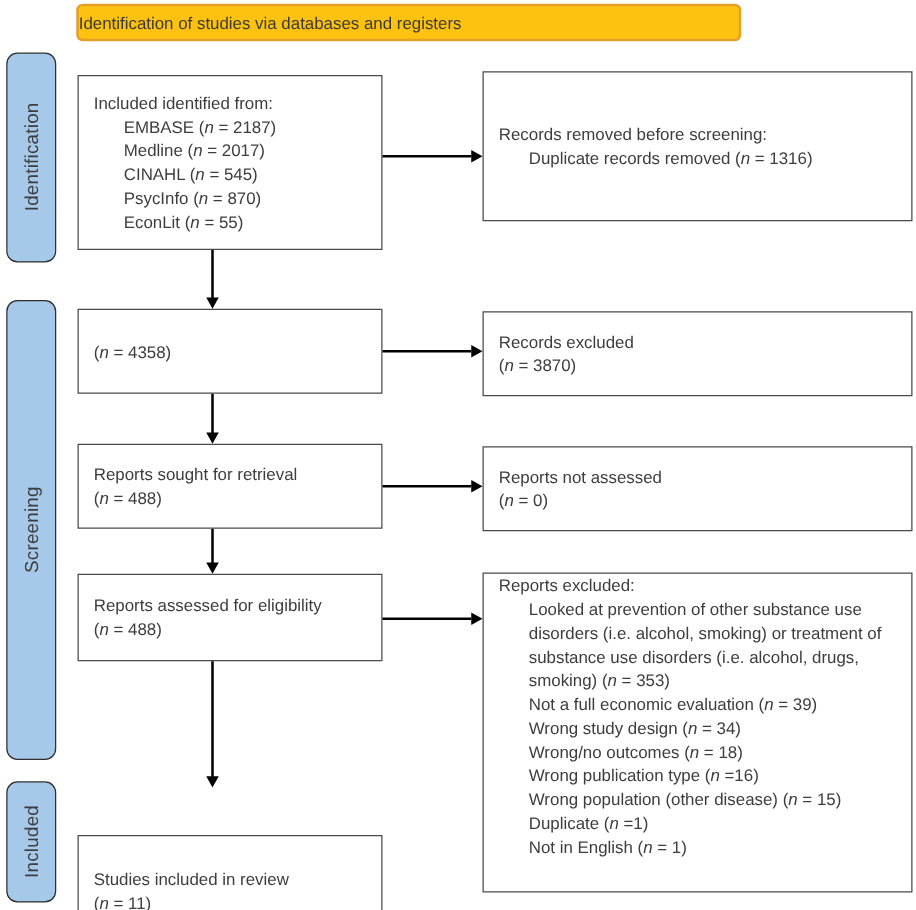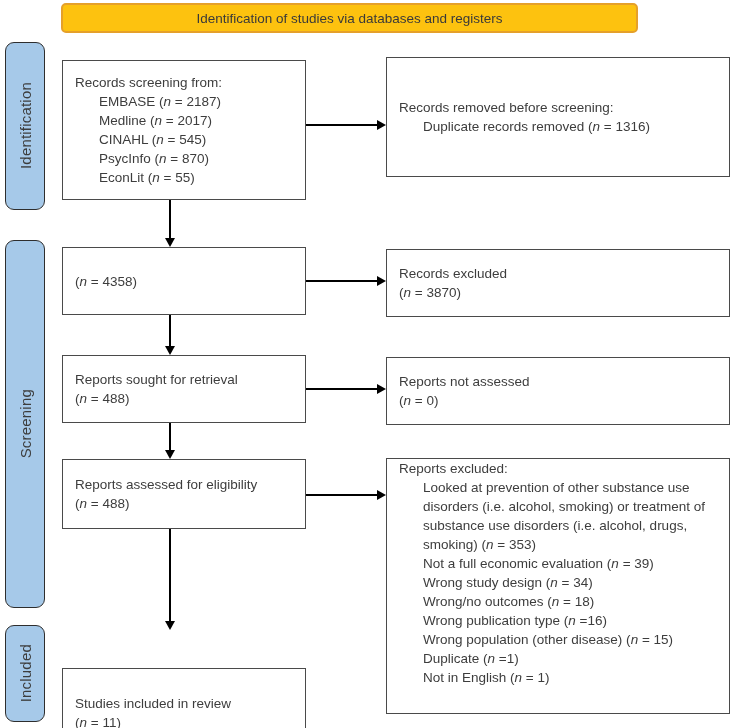--- a/index.html
+++ b/index.html
@@ -5,26 +5,26 @@
   html,body{margin:0;padding:0;background:#ffffff;}
   #canvas{
     position:relative;
     width:733px;height:728px;
     background:#ffffff;
     font-family:"Liberation Sans", sans-serif;
     color:var(--text,#3d3d3d);
     overflow:hidden;
   }
   .banner{
-    position:absolute;left:61px;top:3px;width:577px;height:30px;
+    position:absolute;left:61px;top:3px;width:532px;height:30px;
     background:var(--banner_fill,#FDC20F);
     border:2px solid var(--banner_border,#E5A02A);
     border-radius:5px;
     box-sizing:border-box;
-    display:flex;align-items:center;justify-content:center;
+    display:flex;align-items:center;justify-content:flex-start;
     font-size:13.5px;color:#3a3a3a;
   }
   .stage{
     position:absolute;left:5px;width:40px;
     background:var(--stage_fill,#A6C9E9);
     border:1.5px solid var(--stage_border,#2e2e2e);
     border-radius:9px;
     box-sizing:border-box;
     display:flex;align-items:center;justify-content:center;
   }
@@ -90,21 +90,21 @@
     <span class="vtext">Identification</span>
   </div>
   <div class="stage" id="stage-screening">
     <span class="vtext">Screening</span>
   </div>
   <div class="stage" id="stage-included">
     <span class="vtext">Included</span>
   </div>
 
   <div class="flowbox" id="box-records-identified">
-      <div class="line">Records screening from:</div>
+      <div class="line">Included identified from:</div>
       <div class="line indent">EMBASE (<i>n</i> = 2187)</div>
       <div class="line indent">Medline (<i>n</i> = 2017)</div>
       <div class="line indent">CINAHL (<i>n</i> = 545)</div>
       <div class="line indent">PsycInfo (<i>n</i> = 870)</div>
       <div class="line indent">EconLit (<i>n</i> = 55)</div>
     </div>
   <div class="flowbox" id="box-records-removed">
       <div class="line">Records removed before screening:</div>
       <div class="line indent">Duplicate records removed (<i>n</i> = 1316)</div>
     </div>

